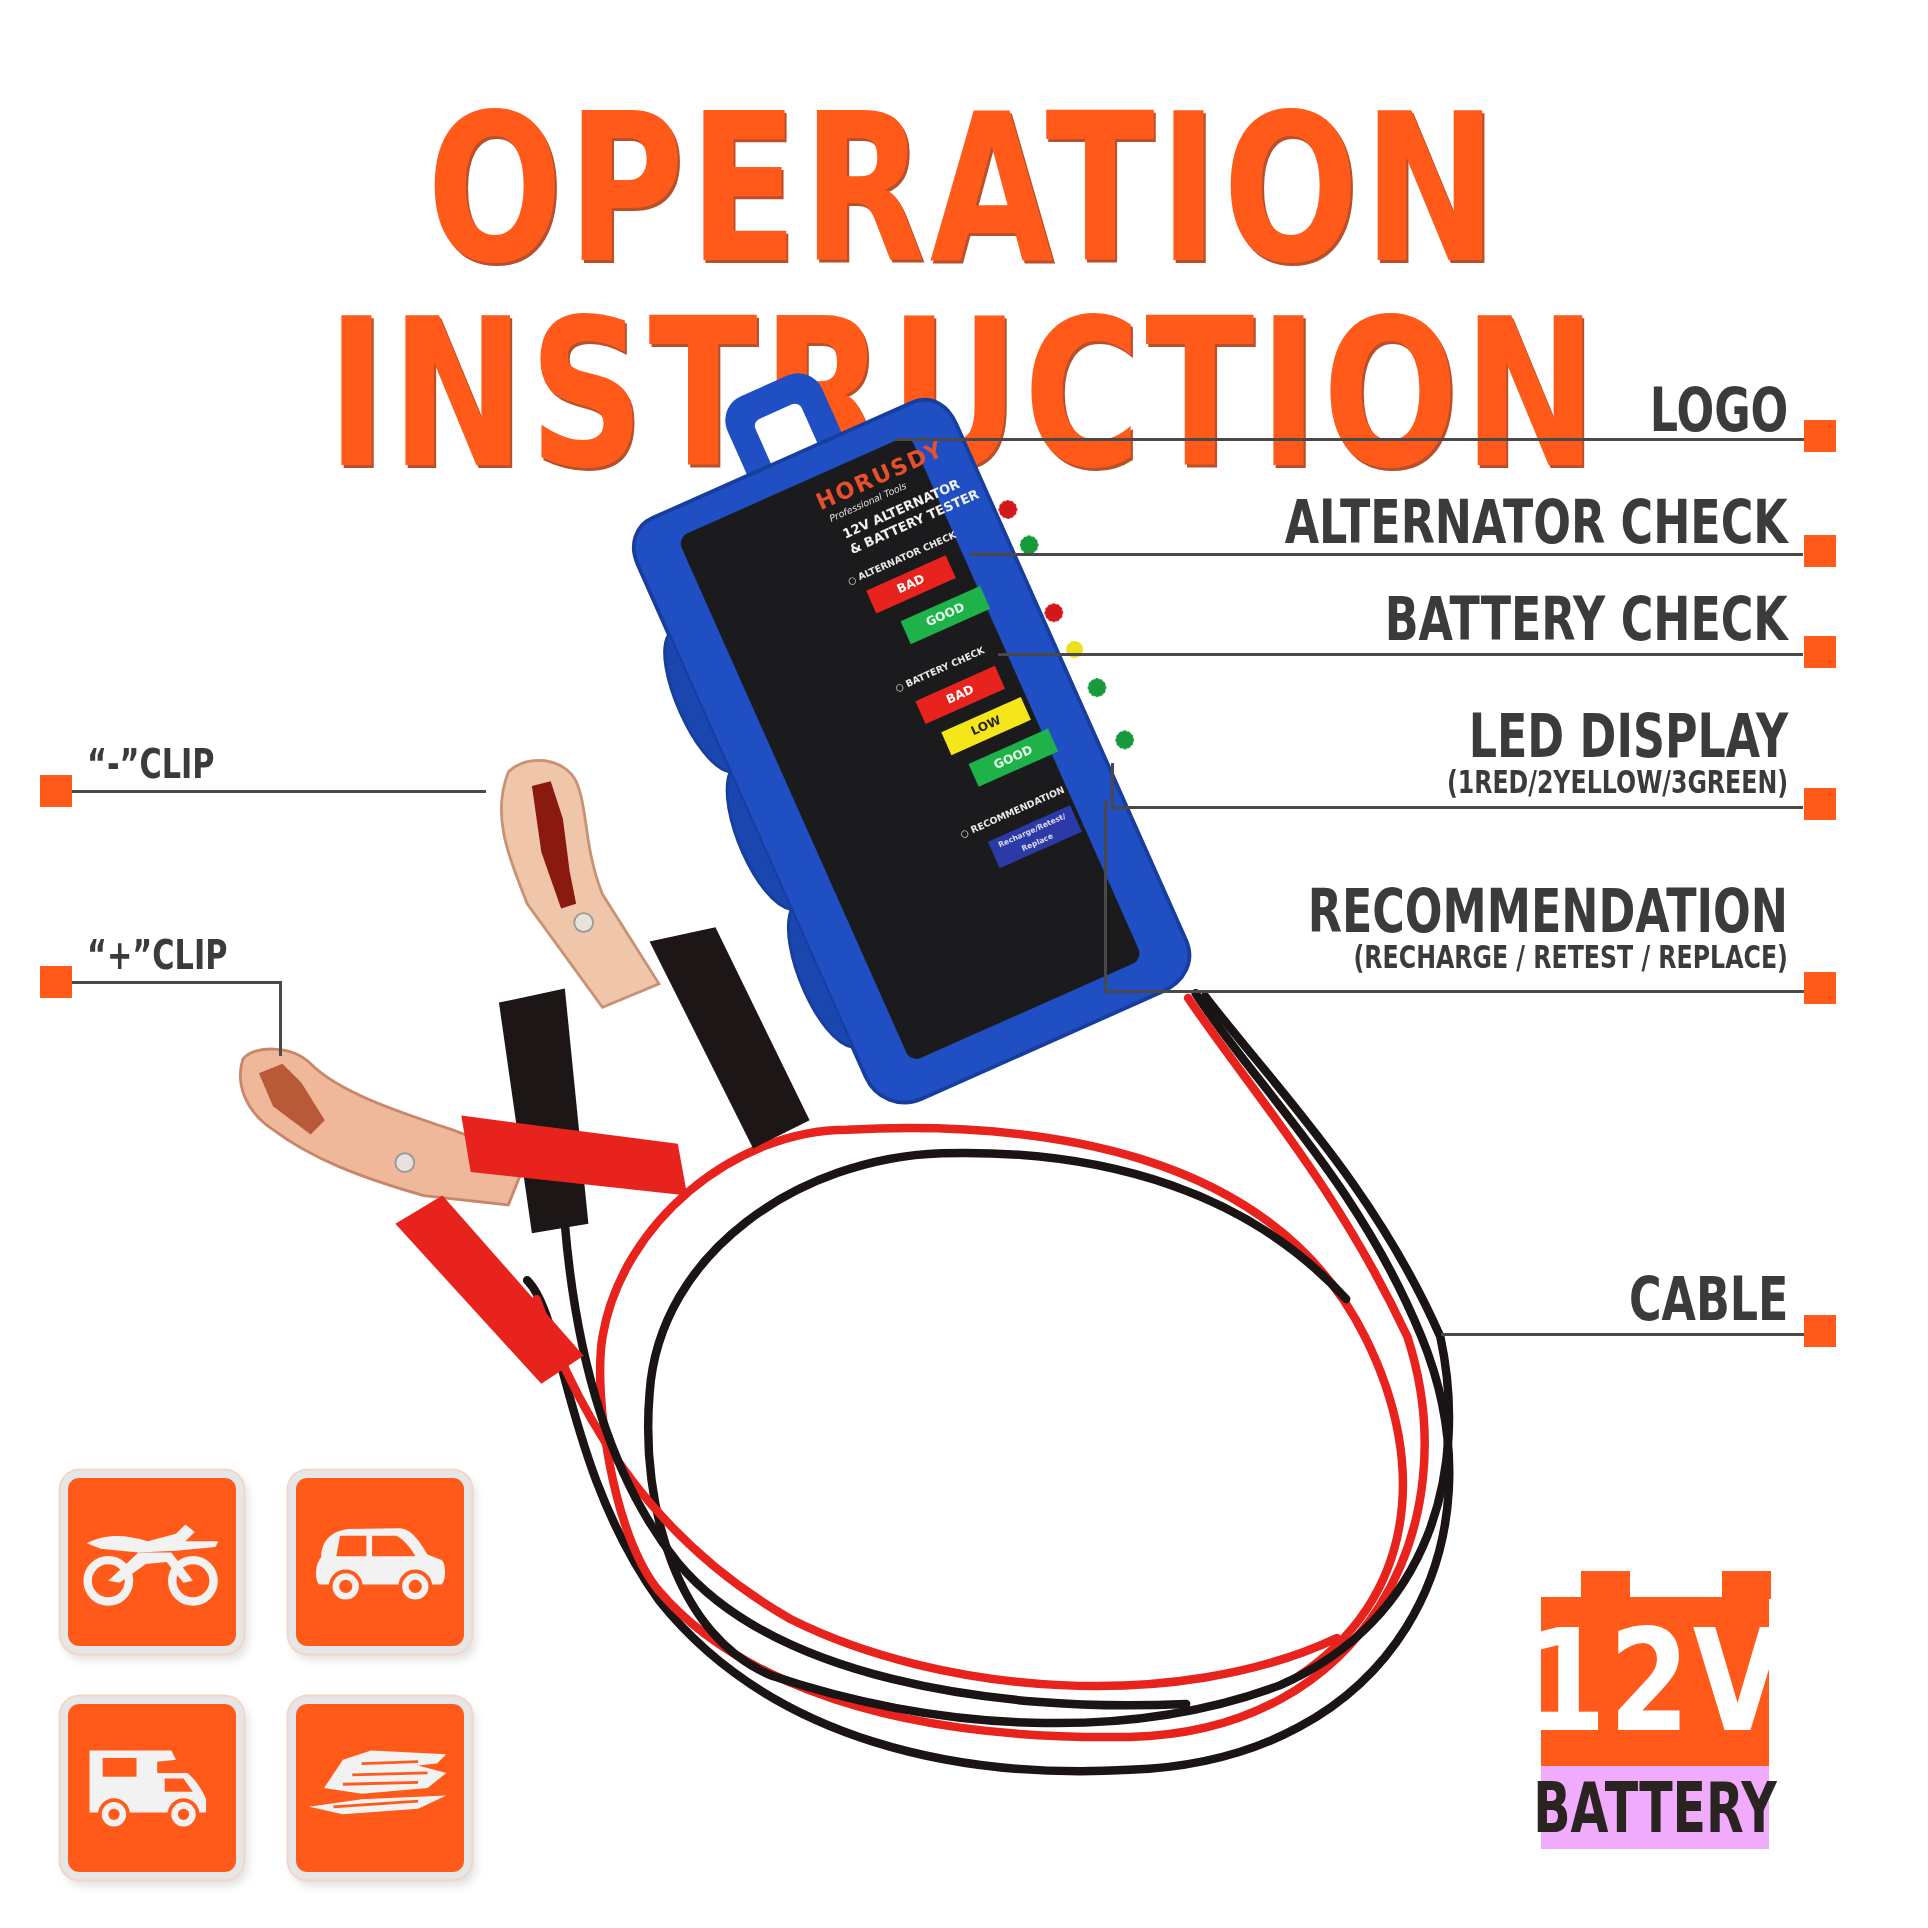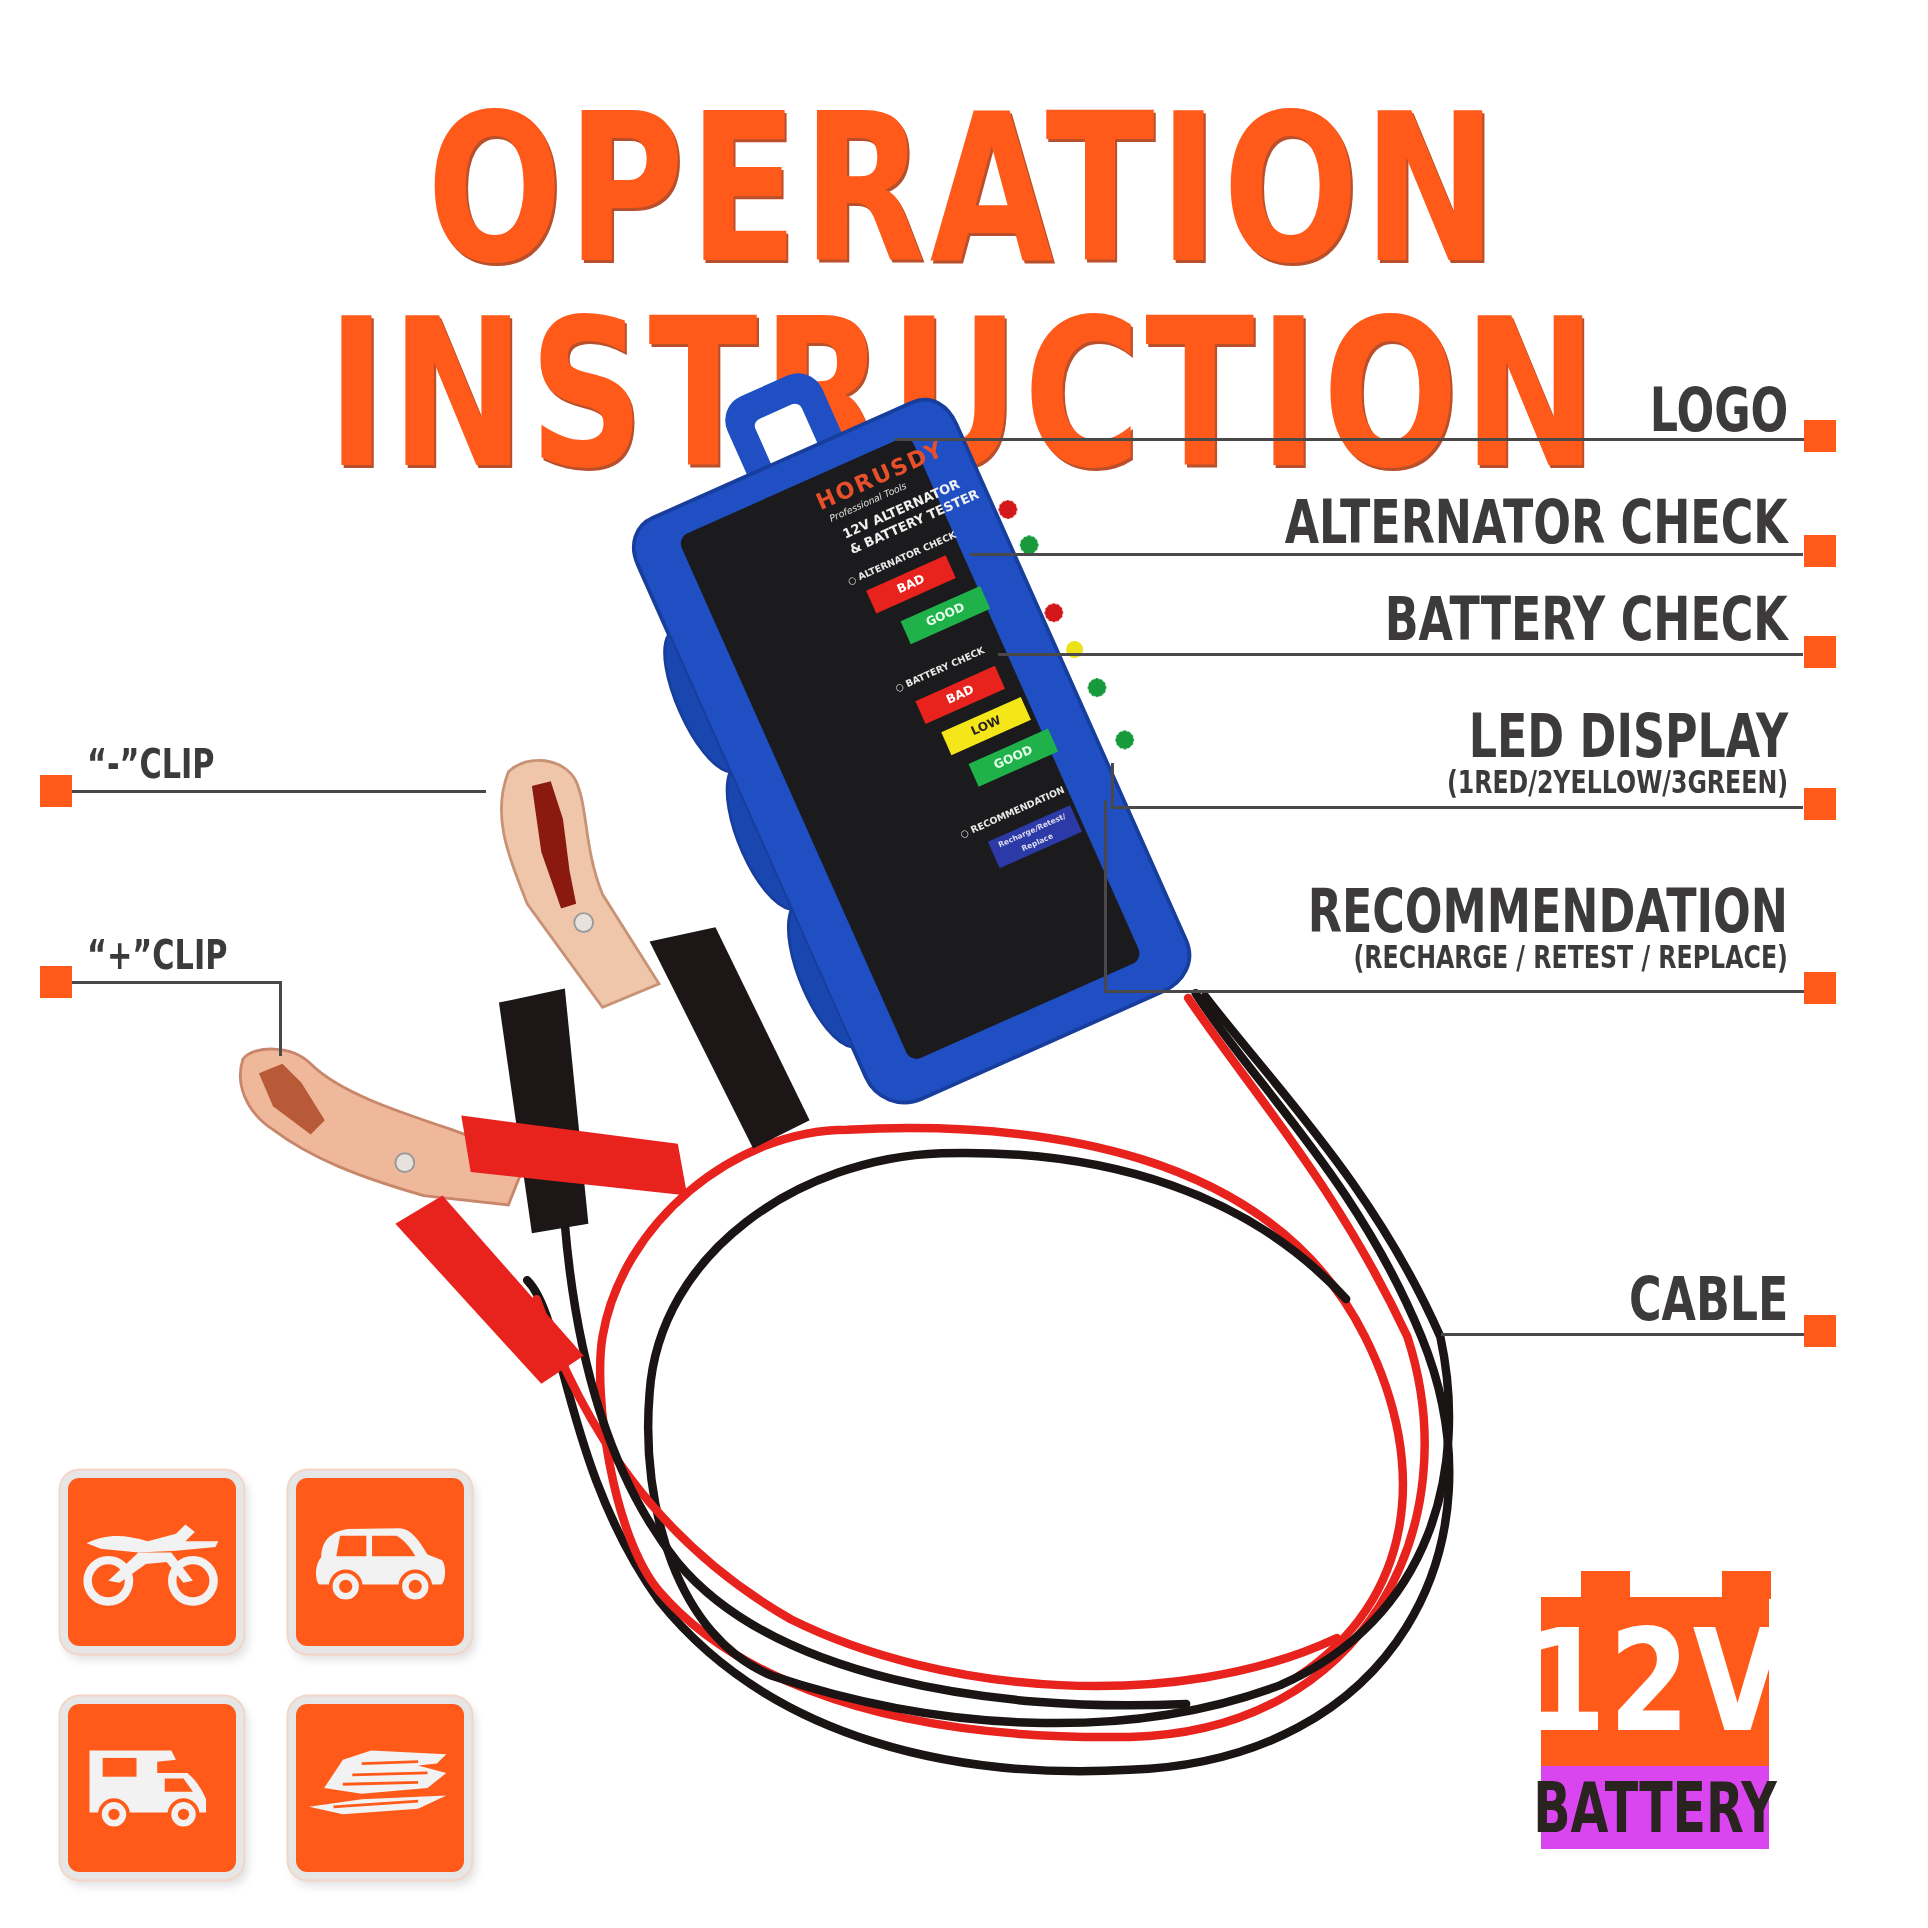--- a/index.html
+++ b/index.html
@@ -31,21 +31,21 @@
   .badge .body {
     position: relative; background: #ff5a1a; height: 169px; margin-top: 26px;
     display: flex; align-items: center; justify-content: center;
   }
   .badge .term { position: absolute; top: -26px; width: 49px; height: 28px; background: #ff5a1a; }
   .badge .volt {
     font-family: "DejaVu Sans", sans-serif; font-weight: bold; color: #ffffff; font-size: 141px; line-height: 1;
     transform: scaleX(0.82); letter-spacing: 3.8px;
   }
   .badge .foot {
-    background: #d946ef; height: 83px; display: flex; align-items: center; justify-content: center;
+    background: #f0abfc; height: 83px; display: flex; align-items: center; justify-content: center;
   }
   .badge .foot span {
     font-family: "DejaVu Sans", sans-serif; font-weight: bold; color: #2a2420; font-size: 70px; line-height: 1;
     transform: scaleX(0.7); display: inline-block;
   }
 </style>
 </head>
 <body>
 
 <div class="title">OPERATION INSTRUCTION</div>

